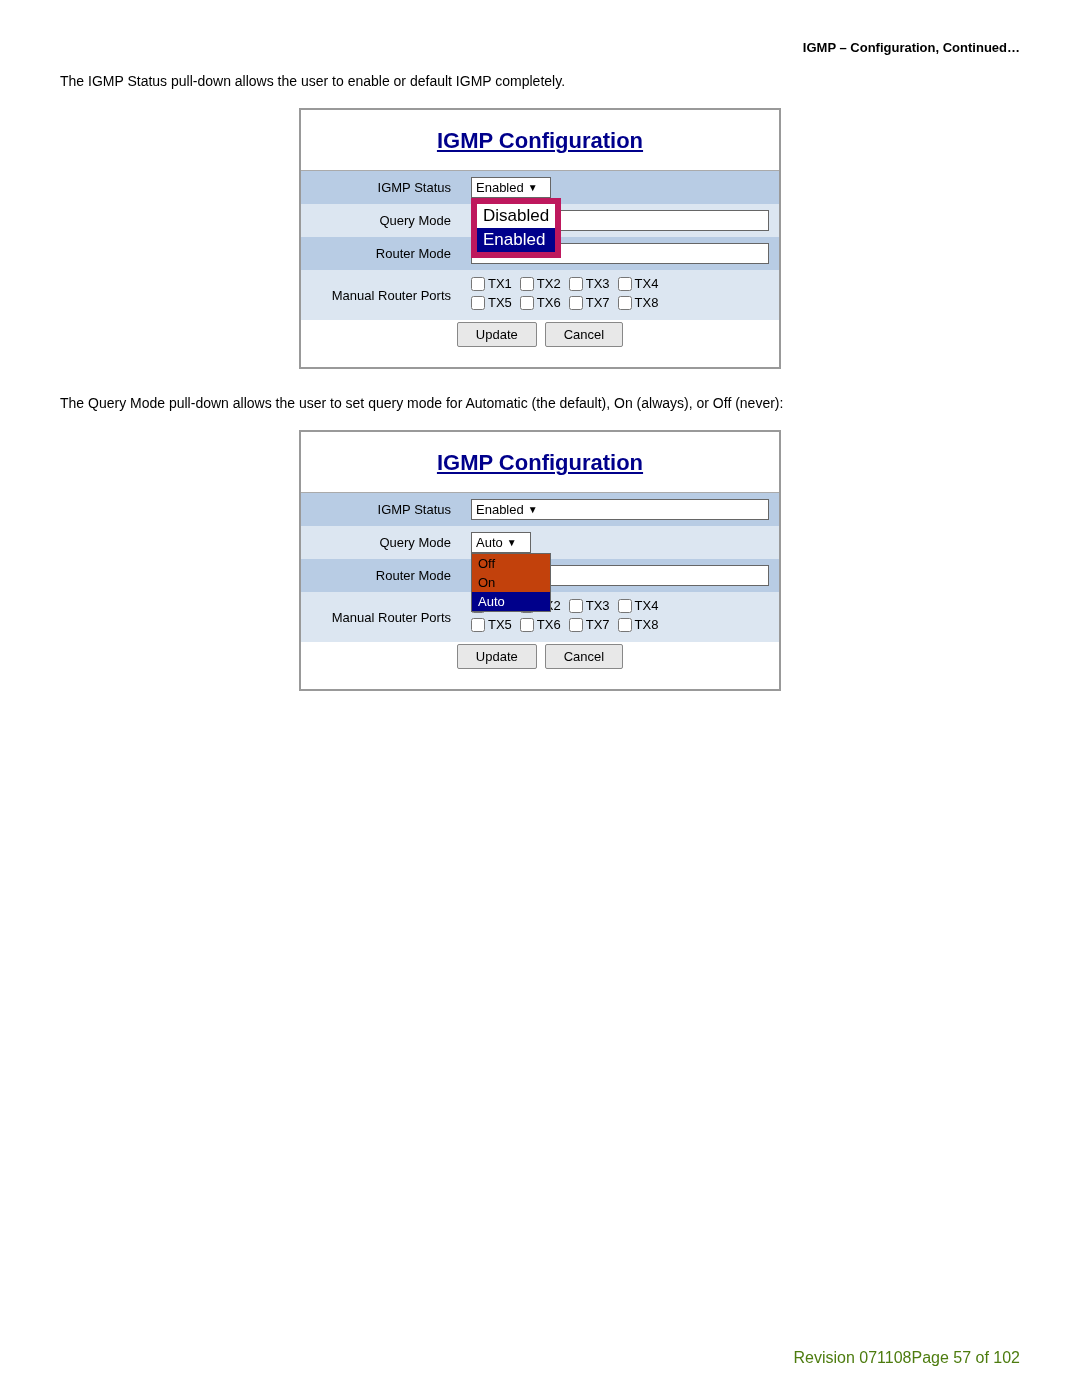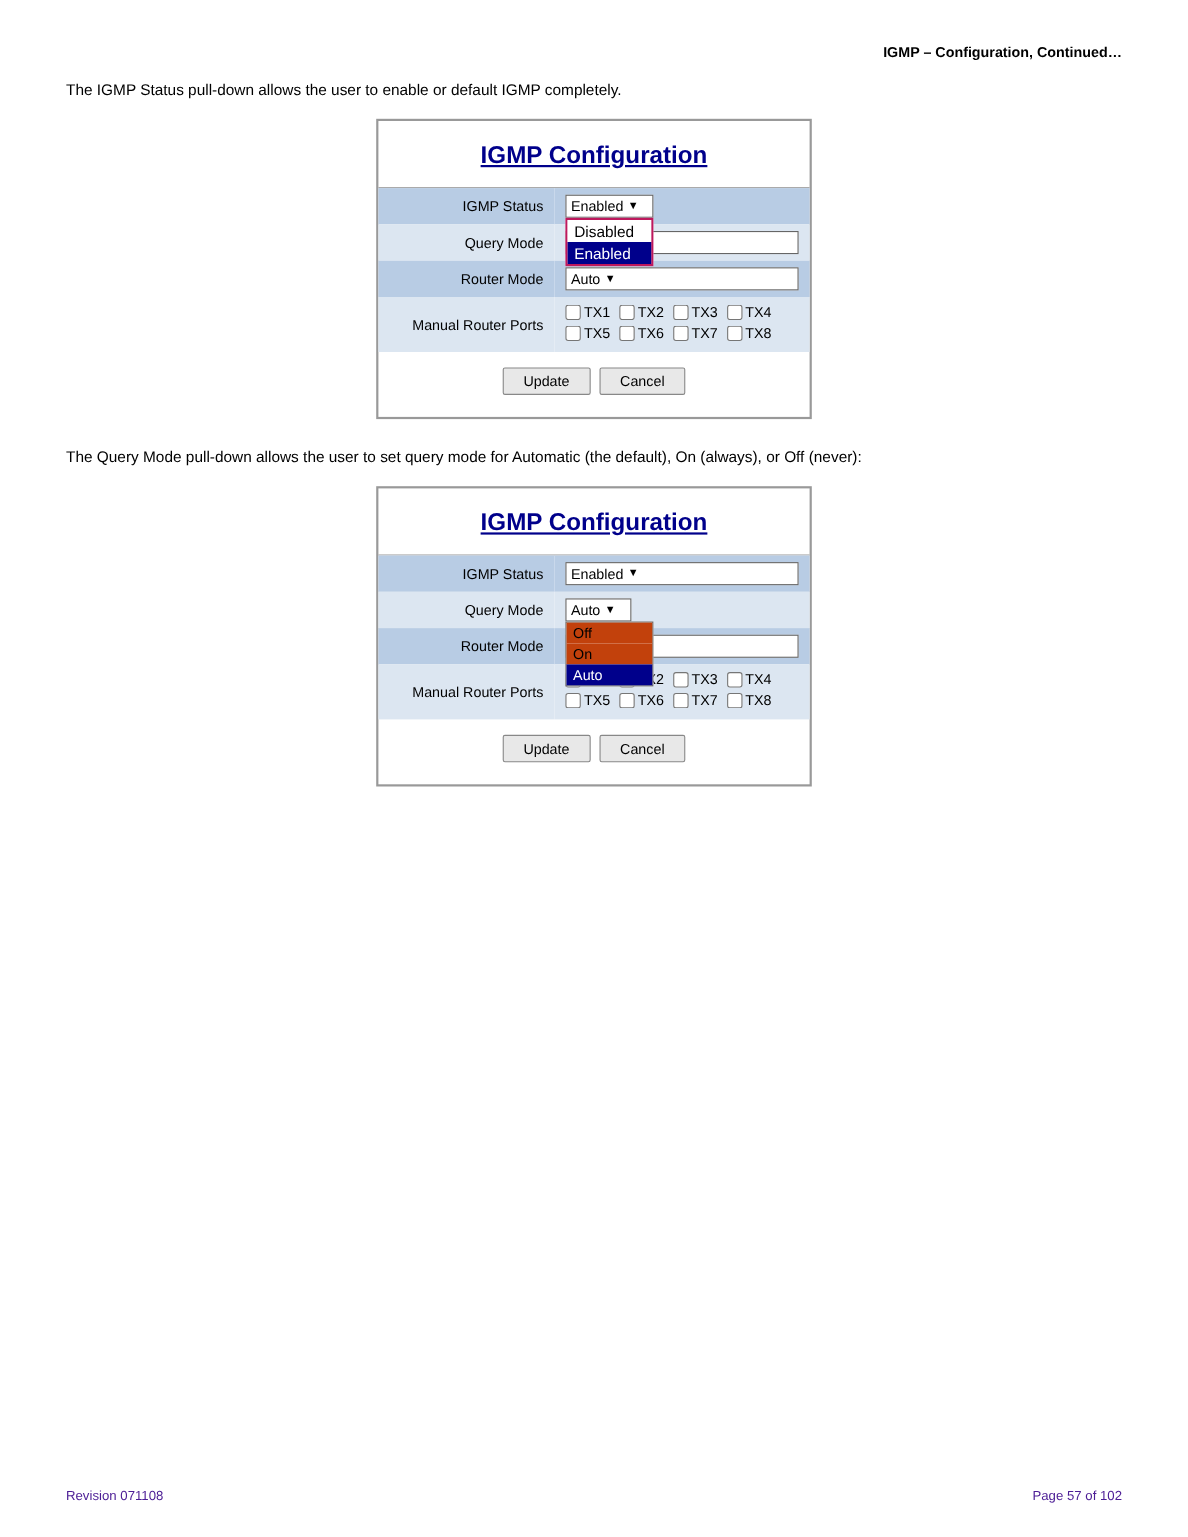--- a/index.html
+++ b/index.html
@@ -30,21 +30,21 @@
 
     .config-panel-wrapper {
       display: flex;
       justify-content: center;
       margin-bottom: 24px;
     }
 
     .config-panel {
       border: 2px solid #999;
       background: #ffffff;
-      width: 396px;
+      width: 482px;
       padding: 0 0 20px 0;
     }
 
     .config-panel-title {
       text-align: center;
       font-size: 22px;
       font-weight: bold;
       color: #00008B;
       text-decoration: underline;
       padding: 18px 0 16px 0;
@@ -97,21 +97,21 @@
 
     .checkbox-item input[type="checkbox"] {
       width: 14px;
       height: 14px;
     }
 
     .button-row {
       display: flex;
       justify-content: center;
       gap: 8px;
-      margin-top: 14px;
+      margin-top: 2px;
     }
 
     .btn {
       padding: 4px 18px;
       font-size: 13px;
       border: 1px solid #888;
       background: #e8e8e8;
       cursor: pointer;
       border-radius: 2px;
     }
@@ -149,47 +149,47 @@
     .igmp-status-dropdown {
       position: relative;
       display: inline-block;
     }
 
     .igmp-status-list {
       position: absolute;
       top: 100%;
       left: 0;
       background: #fff;
-      border: 2px solid #be185d;
+      border: 6px solid #be185d;
       z-index: 100;
       min-width: 80px;
-      font-size: 14px;
+      font-size: 17px;
     }
 
     .igmp-status-list .opt {
       padding: 2px 6px;
       background: #fff;
       color: #000;
       cursor: pointer;
     }
 
     .igmp-status-list .opt.selected {
       background: #00008B;
       color: #fff;
     }
 
     .footer {
       position: absolute;
       bottom: 30px;
       left: 60px;
       right: 60px;
       display: flex;
-      justify-content: space-between;
-      font-size: 12px;
-      color: #4c1d95;
+      justify-content: flex-end;
+      font-size: 16px;
+      color: #4d7c0f;
     }
   </style>
 </head>
 <body>
 
 <h2 class="page-title">IGMP – Configuration, Continued…</h2>
 
 <p class="description-text">The IGMP Status pull-down allows the user to enable or default IGMP completely.</p>
 
 <div class="config-panel-wrapper">

